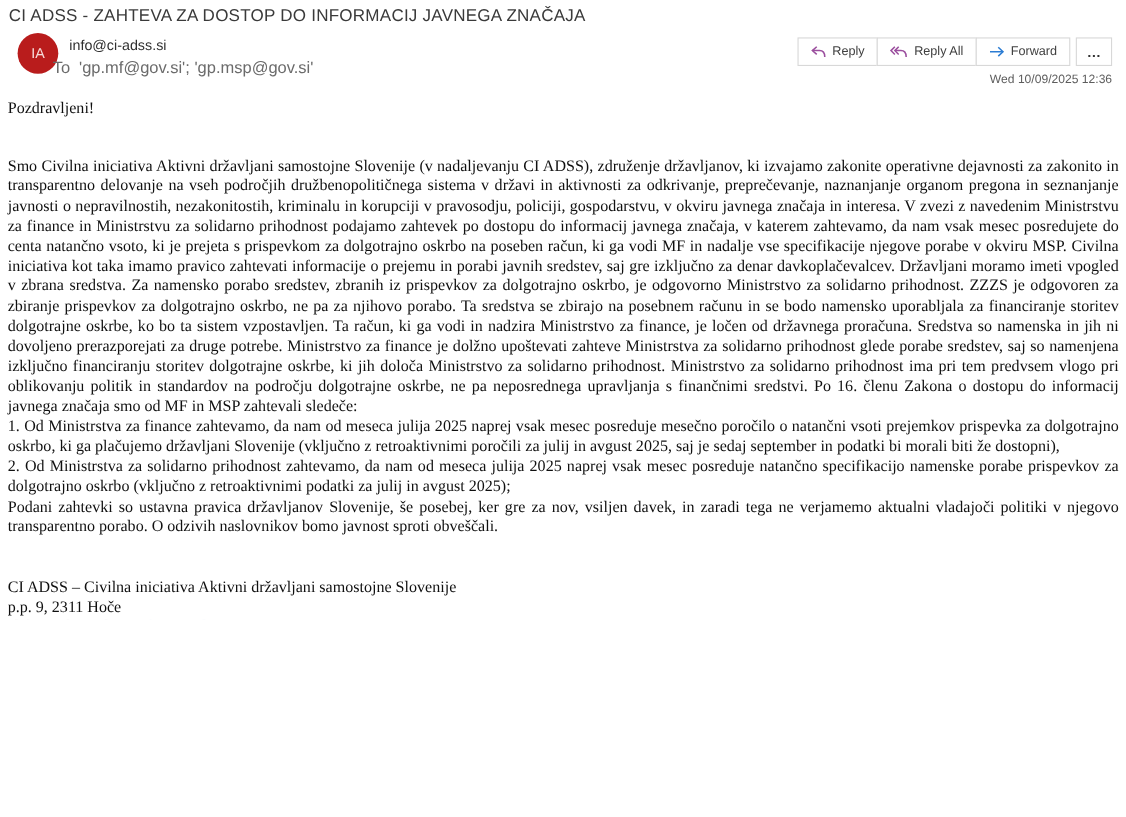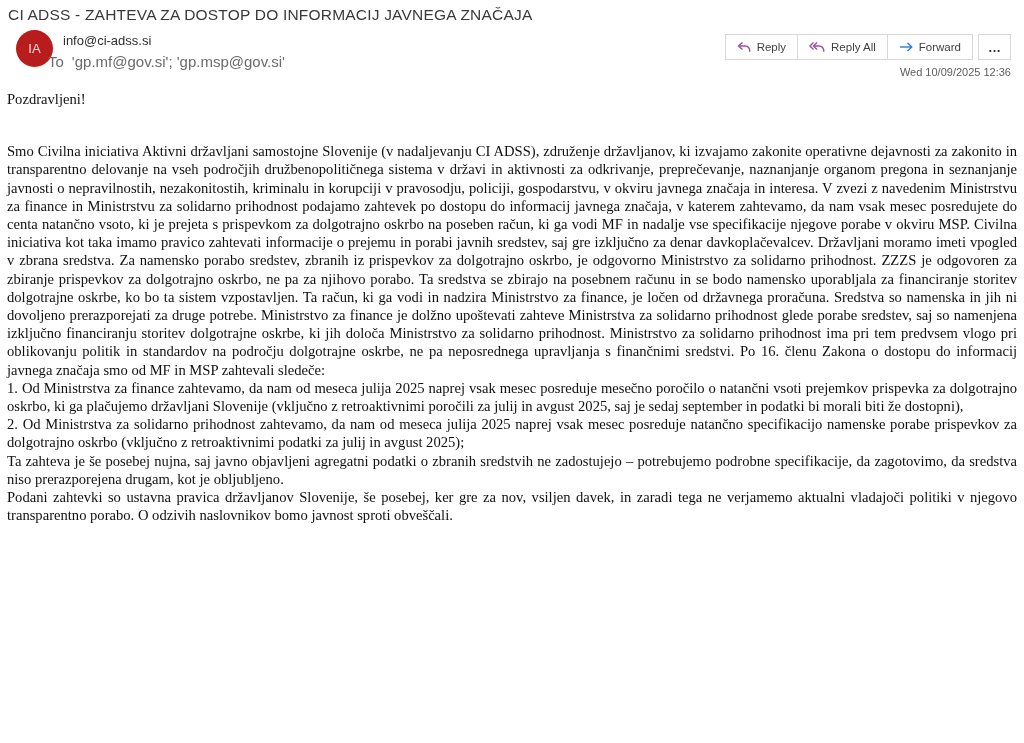--- a/index.html
+++ b/index.html
@@ -97,21 +97,20 @@
   </div>
 
   <div class="datetime">Wed 10/09/2025 12:36</div>
 
   <div class="emailbody">
     <div class="para greeting">Pozdravljeni!</div>
 
     <div class="para">Smo Civilna iniciativa Aktivni državljani samostojne Slovenije (v nadaljevanju CI ADSS), združenje državljanov, ki izvajamo zakonite operativne dejavnosti za zakonito in transparentno delovanje na vseh področjih družbenopolitičnega sistema v državi in aktivnosti za odkrivanje, preprečevanje, naznanjanje organom pregona in seznanjanje javnosti o nepravilnostih, nezakonitostih, kriminalu in korupciji v pravosodju, policiji, gospodarstvu, v okviru javnega značaja in interesa. V zvezi z navedenim Ministrstvu za finance in Ministrstvu za solidarno prihodnost podajamo zahtevek po dostopu do informacij javnega značaja, v katerem zahtevamo, da nam vsak mesec posredujete do centa natančno vsoto, ki je prejeta s prispevkom za dolgotrajno oskrbo na poseben račun, ki ga vodi MF in nadalje vse specifikacije njegove porabe v okviru MSP. Civilna iniciativa kot taka imamo pravico zahtevati informacije o prejemu in porabi javnih sredstev, saj gre izključno za denar davkoplačevalcev. Državljani moramo imeti vpogled v zbrana sredstva. Za namensko porabo sredstev, zbranih iz prispevkov za dolgotrajno oskrbo, je odgovorno Ministrstvo za solidarno prihodnost. ZZZS je odgovoren za zbiranje prispevkov za dolgotrajno oskrbo, ne pa za njihovo porabo. Ta sredstva se zbirajo na posebnem računu in se bodo namensko uporabljala za financiranje storitev dolgotrajne oskrbe, ko bo ta sistem vzpostavljen. Ta račun, ki ga vodi in nadzira Ministrstvo za finance, je ločen od državnega proračuna. Sredstva so namenska in jih ni dovoljeno prerazporejati za druge potrebe. Ministrstvo za finance je dolžno upoštevati zahteve Ministrstva za solidarno prihodnost glede porabe sredstev, saj so namenjena izključno financiranju storitev dolgotrajne oskrbe, ki jih določa Ministrstvo za solidarno prihodnost. Ministrstvo za solidarno prihodnost ima pri tem predvsem vlogo pri oblikovanju politik in standardov na področju dolgotrajne oskrbe, ne pa neposrednega upravljanja s finančnimi sredstvi. Po 16. členu Zakona o dostopu do informacij javnega značaja smo od MF in MSP zahtevali sledeče:</div>
     <div class="para">1. Od Ministrstva za finance zahtevamo, da nam od meseca julija 2025 naprej vsak mesec posreduje mesečno poročilo o natančni vsoti prejemkov prispevka za dolgotrajno oskrbo, ki ga plačujemo državljani Slovenije (vključno z retroaktivnimi poročili za julij in avgust 2025, saj je sedaj september in podatki bi morali biti že dostopni),</div>
     <div class="para">2. Od Ministrstva za solidarno prihodnost zahtevamo, da nam od meseca julija 2025 naprej vsak mesec posreduje natančno specifikacijo namenske porabe prispevkov za dolgotrajno oskrbo (vključno z retroaktivnimi podatki za julij in avgust 2025);</div>
-    <div class="para">Ta zahteva je še posebej nujna, saj javno objavljeni agregatni podatki o zbranih sredstvih ne zadostujejo – potrebujemo podrobne specifikacije, da zagotovimo, da sredstva niso prerazporejena drugam, kot je obljubljeno.</div>
     <div class="para">Podani zahtevki so ustavna pravica državljanov Slovenije, še posebej, ker gre za nov, vsiljen davek, in zaradi tega ne verjamemo aktualni vladajoči politiki v njegovo transparentno porabo. O odzivih naslovnikov bomo javnost sproti obveščali.</div>
 
 
 
     <div class="signature">
       <div>CI ADSS – Civilna iniciativa Aktivni državljani samostojne Slovenije</div>
       <div>p.p. 9, 2311 Hoče</div>
       <div><span>elektronski naslov: </span><a class="link">info@ci-adss.si</a></div>
       <div class="contact-line">
         <span>Kontaktna oseba:</span>

